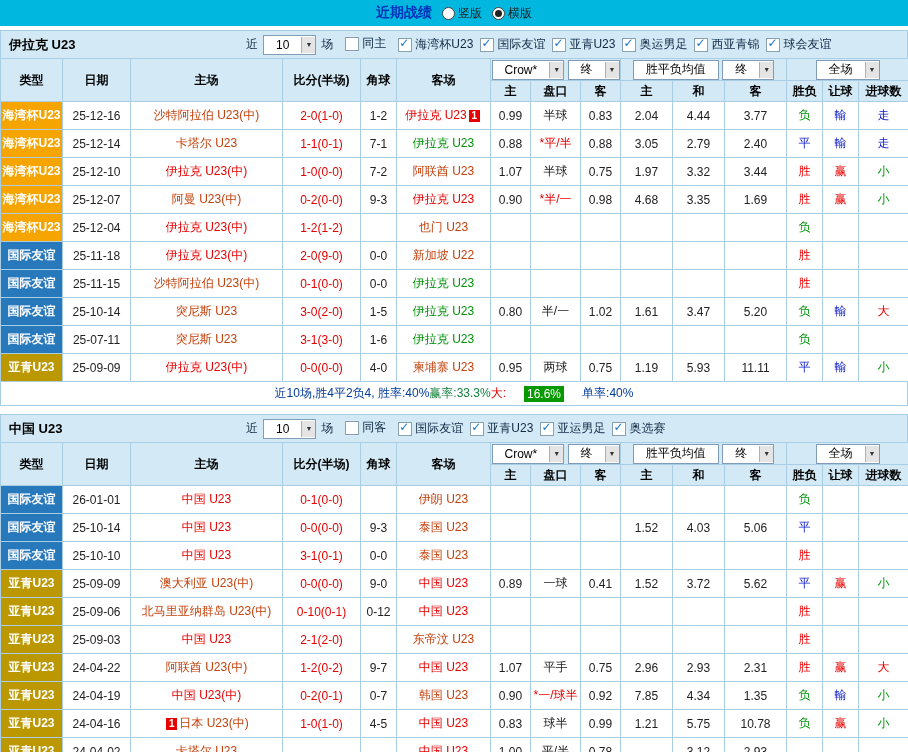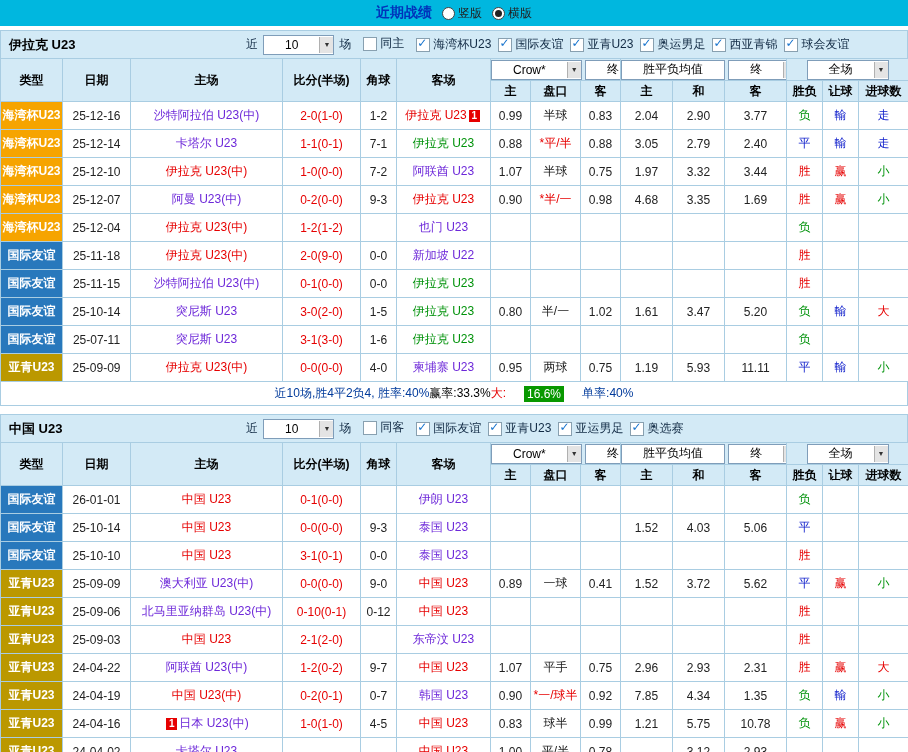--- a/index.html
+++ b/index.html
@@ -15,41 +15,41 @@
   .section{margin-top:4px}
   .section + .section{margin-top:8px}
   .filter-band{height:28px;background:#d3eaf6;border:1px solid #a9cde2;border-bottom:none;display:flex;align-items:center;font-size:12px;color:#112a44;padding-left:8px;gap:5px;box-sizing:border-box}
   .team-title{font-weight:bold;font-size:13px;color:#000;width:232px;flex:none}
   .flabel{color:#112a44}
   .chk{display:inline-flex;align-items:center;gap:3px;margin-left:7px;cursor:pointer;color:#112a44;white-space:nowrap}
   .box{width:12px;height:12px;border:1px solid #88a0b0;background:#fff;display:inline-block;position:relative;flex:none}
   .box.checked::after{content:"✓";position:absolute;left:0;top:-3px;font-size:12px;font-weight:bold;color:#1673cd}
   
   .select{display:inline-flex;align-items:center;background:#fff;border:1px solid #7f9db9;height:18px;font-size:12px;cursor:pointer;vertical-align:middle;color:#000}
-  .select .txt{padding:0 21px}
+  .select .txt{padding:0 12px}
   .arr{width:13px;height:16px;background:#e4e4e4;border-left:1px solid #b0b0b0;font-size:7px;line-height:16px;text-align:center;color:#333;flex:none}
   
   table{border-collapse:collapse;table-layout:fixed;width:908px;font-size:12px}
   th,td{border:1px solid #a9cde2;text-align:center;padding:0;overflow:hidden;white-space:nowrap}
   thead th{background:#d3eaf6;font-weight:bold;color:#000;height:20px}
   th.sel-cell{height:21px;font-weight:normal}
   tbody td{height:27px;background:#fff;color:#222}
   td.comp{color:#fff;font-weight:bold}
   td.date{color:#222}
   .team-name{cursor:pointer}
   .t-red{color:#e60000}
   .t-green{color:#00920a}
   .t-blue{color:#1322cc}
-  .t-black{color:#6d28d9}
+  .t-black{color:#c2410c}
   .score-text{color:#e60000;cursor:pointer}
   .rank-badge{display:inline-block;background:#e60000;color:#fff;font-size:10px;min-width:11px;height:12px;line-height:12px;margin:0 2px;font-weight:bold;text-align:center}
   
   .summary{height:24px;border:1px solid #a9cde2;border-top:none;display:flex;align-items:center;justify-content:center;font-size:12px;font-weight:normal;box-sizing:border-box}
   .seg-navy{color:#003a9b}
-  .seg-blue{color:#000000}
+  .seg-blue{color:#15803d}
   .seg-red{color:#e60000}
   .seg-green-badge{background:#089800;color:#fff;padding:1px 3px;margin:0 18px}
 </style>
 </head>
 <body>
 
 <div class="page">
 
   <div class="topbar">
     <span class="topbar-title">近期战绩</span>
@@ -174,21 +174,21 @@
             <td class="comp" style="background: rgb(246, 164, 0);">海湾杯U23</td>
             <td class="date">25-12-16</td>
             <td class="team"><span class="team-name t-black">沙特阿拉伯 U23(中)</span></td>
             <td class="score"><span class="score-text">2-0(1-0)</span></td>
             <td class="corner">1-2</td>
             <td class="team"><span class="team-name t-red">伊拉克 U23</span><span class="rank-badge">1</span></td>
             <td class="num">0.99</td>
             <td class="num">半球</td>
             <td class="num">0.83</td>
             <td class="num">2.04</td>
-            <td class="num">2.90</td>
+            <td class="num">4.44</td>
             <td class="num">3.77</td>
             <td class="res t-green">负</td>
             <td class="res t-blue">輸</td>
             <td class="res t-blue">走</td>
           </tr>
           <tr>
             <td class="comp" style="background: rgb(246, 164, 0);">海湾杯U23</td>
             <td class="date">25-12-14</td>
             <td class="team"><span class="team-name t-black">卡塔尔 U23</span></td>
             <td class="score"><span class="score-text">1-1(0-1)</span></td>

